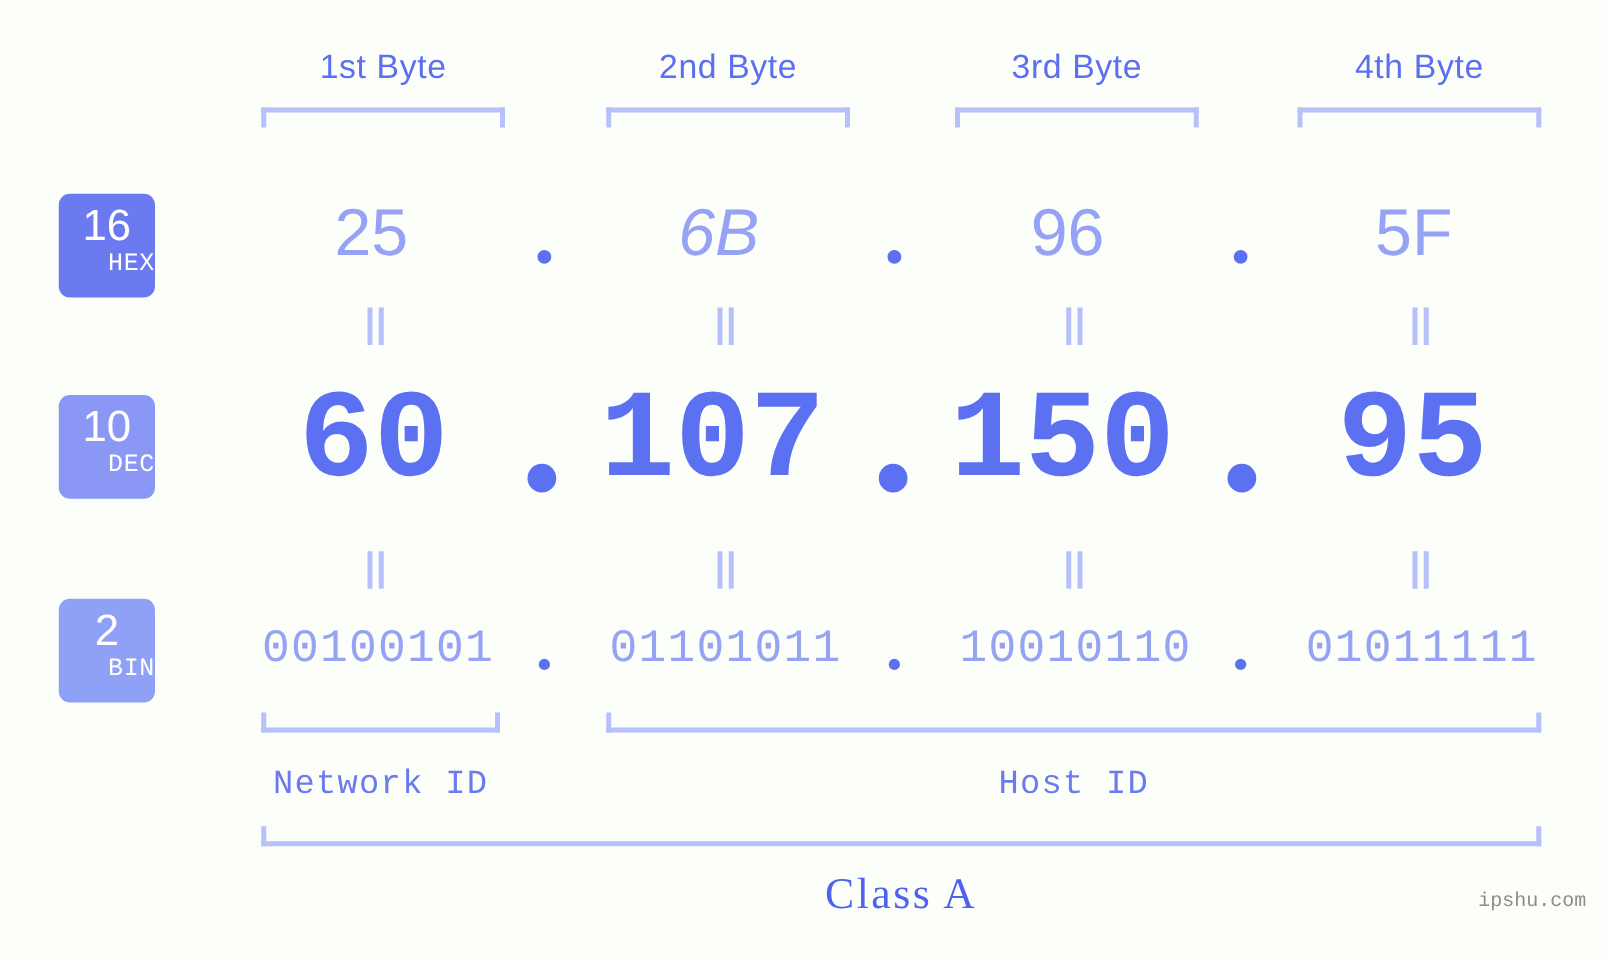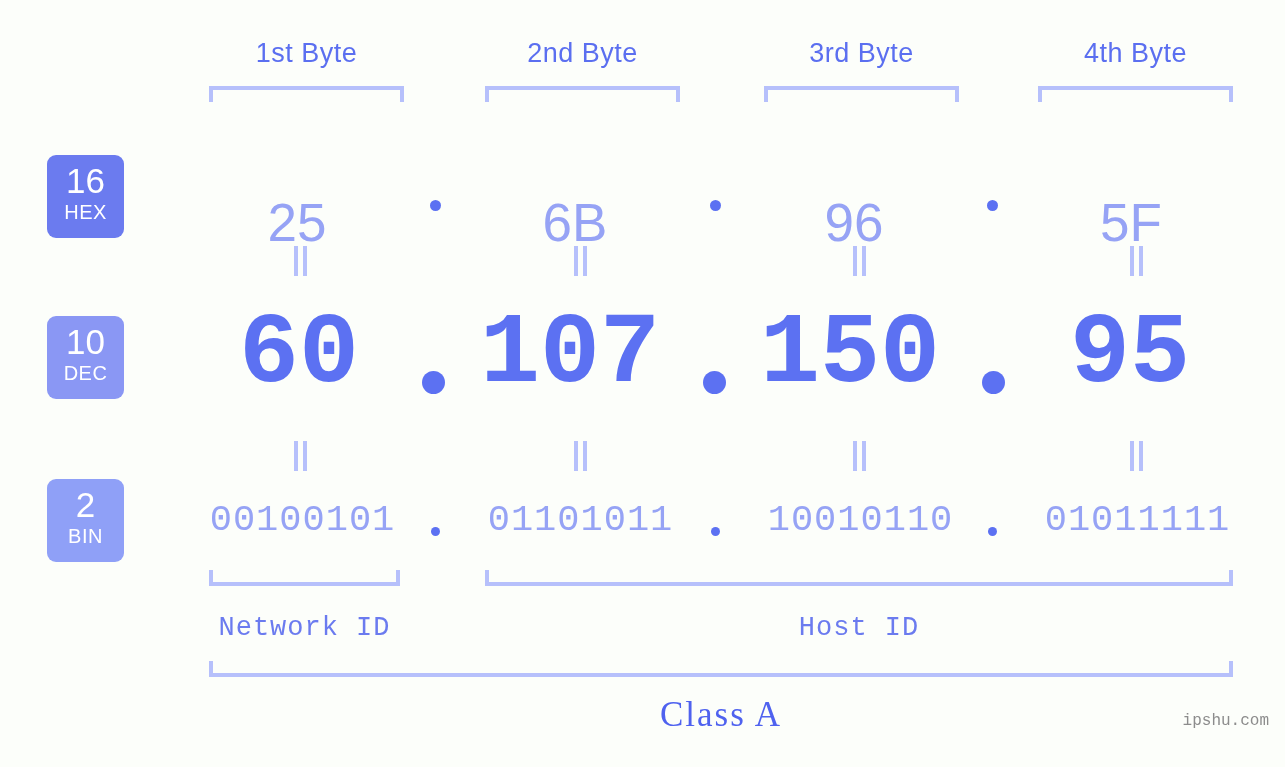--- a/index.html
+++ b/index.html
@@ -69,39 +69,39 @@
     display: block;
     font-size: 35px;
     line-height: 38px;
     font-weight: 400;
     font-family: "Liberation Sans", sans-serif;
   }
   .badge .nm {
     display: block;
     font-size: 20px;
     line-height: 24px;
-    font-family: Liberation Sans, sans-serif;
+    font-family: Liberation Mono, monospace;
     letter-spacing: 0.5px;
+    text-align: right;
   }
   #badge-hex { top: 155px; height: 83px; background: #6b7bef; }
   #badge-dec { top: 316px; height: 83px; background: #8a97f4; }
   #badge-bin { top: 479px; height: 83px; background: #8fa0f7; }
 
   
   .hex-val {
     position: absolute;
     top: 152px;
     height: 70px;
     line-height: 70px;
     text-align: center;
     font-size: 53px;
     color: #96a3f5;
     font-family: "Liberation Sans", sans-serif;
     white-space: nowrap;
-    margin-top: 36px;
   }
 
   
   .dec-val {
     position: absolute;
     top: 300px;
     height: 110px;
     line-height: 110px;
     text-align: center;
     font-size: 100px;
@@ -209,21 +209,21 @@
     <span class="num">10</span>
     <span class="nm">DEC</span>
   </div>
   <div class="badge" id="badge-bin">
     <span class="num">2</span>
     <span class="nm">BIN</span>
   </div>
 
   <div class="hex-val" style="left:209px;width:176px;">25</div>
   <div class="dot dot-hex" style="left:430px;"></div>
-  <div class="hex-val" style="left:487px;width:176px;">6B</div>
+  <div class="hex-val" style="left:487px;width:176px;font-style:italic;">6B</div>
   <div class="dot dot-hex" style="left:710px;"></div>
   <div class="hex-val" style="left:766px;width:176px;">96</div>
   <div class="dot dot-hex" style="left:987px;"></div>
   <div class="hex-val" style="left:1043px;width:176px;">5F</div>
 
   <div class="eqmark" style="left:290px;top:246px;">
       <i></i>
       <i></i>
     </div>
   <div class="eqmark" style="left:570px;top:246px;">

